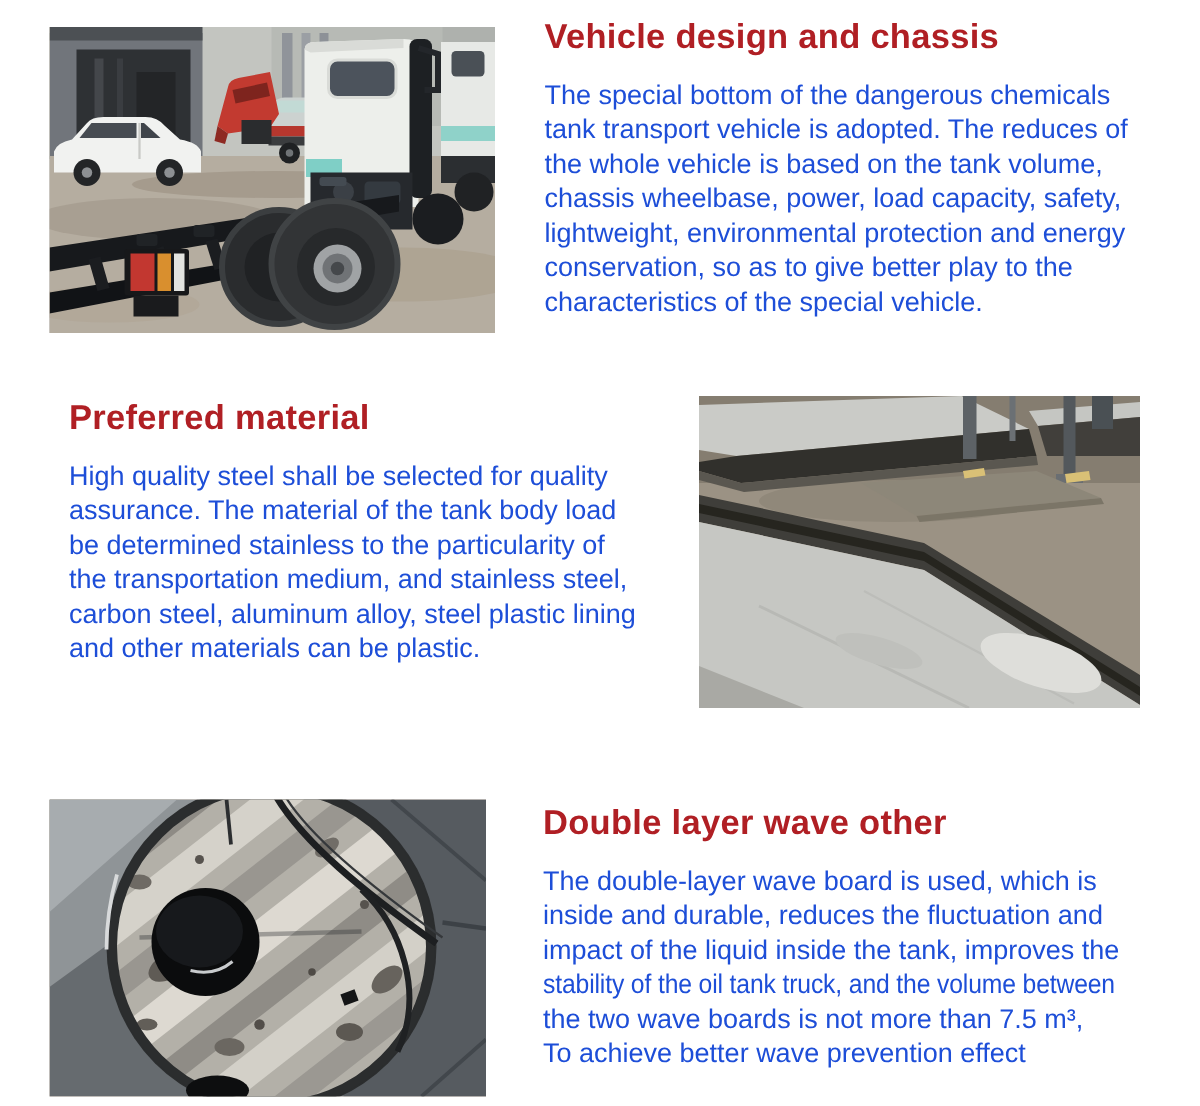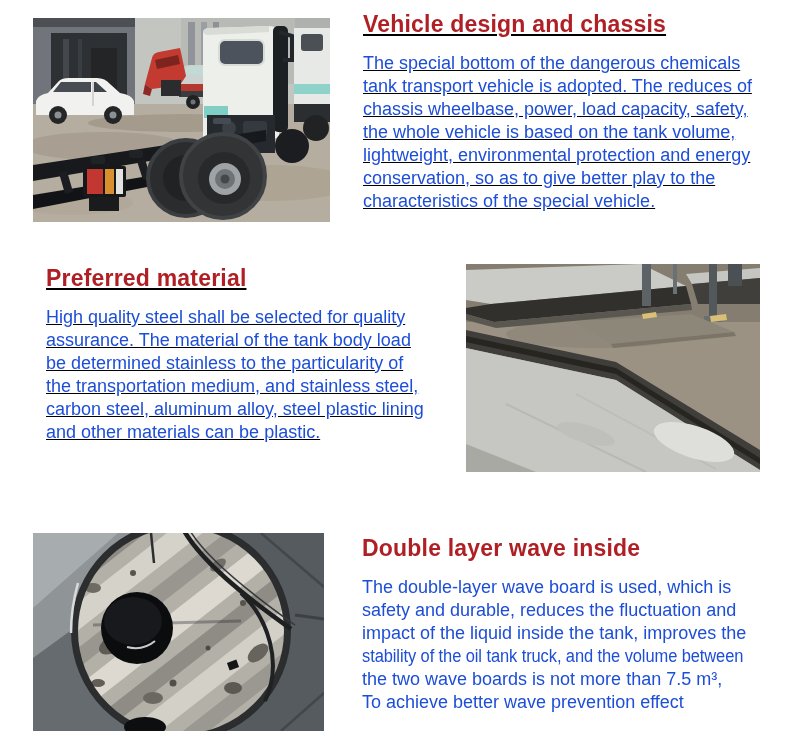--- a/index.html
+++ b/index.html
@@ -111,34 +111,34 @@
       <circle cx="153" cy="160" r="23" fill="#202224"></circle>
       <circle cx="190" cy="158" r="42" fill="#323436"></circle>
       <circle cx="190" cy="158" r="42" fill="none" stroke="#404345" stroke-width="4"></circle>
       <circle cx="191" cy="160" r="26" fill="#27292b"></circle>
       <circle cx="192" cy="161" r="16" fill="#a0a3a5"></circle>
       <circle cx="192" cy="161" r="10" fill="#707376"></circle>
       <circle cx="192" cy="161" r="4.5" fill="#45484b"></circle>
     </svg>
   </div>
 
-  <div class="textblock" style="left:363px;top:10px;width:433px;text-decoration:underline;">
+  <div class="textblock" style="left:363px;top:10px;width:433px;">
     <h2 class="heading">Vehicle design and chassis</h2>
     <div class="body">
       <div class="bl">The special bottom of the dangerous chemicals</div>
       <div class="bl">tank transport vehicle is adopted. The reduces of</div>
+      <div class="bl">the whole vehicle is based on the tank volume,</div>
       <div class="bl">chassis wheelbase, power, load capacity, safety,</div>
-      <div class="bl">the whole vehicle is based on the tank volume,</div>
       <div class="bl">lightweight, environmental protection and energy</div>
       <div class="bl">conservation, so as to give better play to the</div>
       <div class="bl">characteristics of the special vehicle.</div>
     </div>
   </div>
 
-  <div class="textblock" style="left:46px;top:264px;width:420px;text-decoration:underline;">
+  <div class="textblock" style="left:46px;top:264px;width:420px;">
     <h2 class="heading">Preferred material</h2>
     <div class="body">
       <div class="bl">High quality steel shall be selected for quality</div>
       <div class="bl">assurance. The material of the tank body load</div>
       <div class="bl">be determined stainless to the particularity of</div>
       <div class="bl">the transportation medium, and stainless steel,</div>
       <div class="bl">carbon steel, aluminum alloy, steel plastic lining</div>
       <div class="bl">and other materials can be plastic.</div>
     </div>
   </div>
@@ -241,24 +241,24 @@
 
       <circle cx="104" cy="95" r="36" fill="#0b0c0d"></circle>
       <ellipse cx="100" cy="88" rx="29" ry="24" fill="#17191c"></ellipse>
       <path d="M122 108 Q110 118 94 114" stroke="#c8cbcd" stroke-width="2" fill="none"></path>
 
       <ellipse cx="112" cy="194" rx="21" ry="10" fill="#0d0e0f"></ellipse>
     </svg>
   </div>
 
   <div class="textblock" style="left:362px;top:534px;width:435px;">
-    <h2 class="heading">Double layer wave inside</h2>
+    <h2 class="heading">Double layer wave other</h2>
     <div class="body">
       <div class="bl">The double-layer wave board is used, which is</div>
-      <div class="bl">safety and durable, reduces the fluctuation and</div>
+      <div class="bl">inside and durable, reduces the fluctuation and</div>
       <div class="bl">impact of the liquid inside the tank, improves the</div>
       <div class="bl cond">stability of the oil tank truck, and the volume between</div>
       <div class="bl">the two wave boards is not more than 7.5 m³,</div>
       <div class="bl">To achieve better wave prevention effect</div>
     </div>
   </div>
 
 </div>
 
 </body></html>

